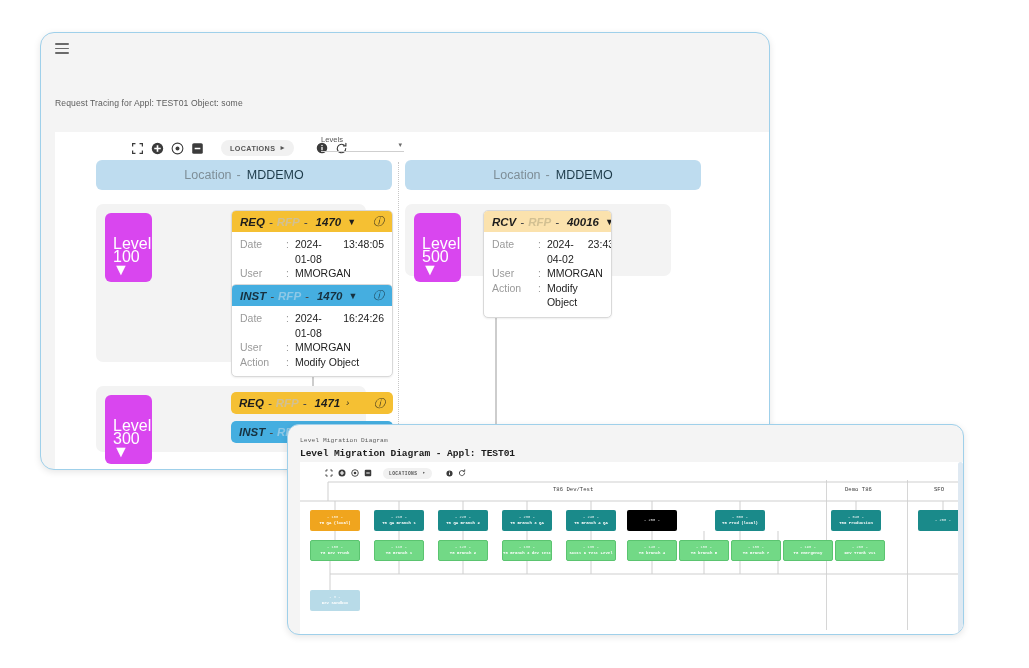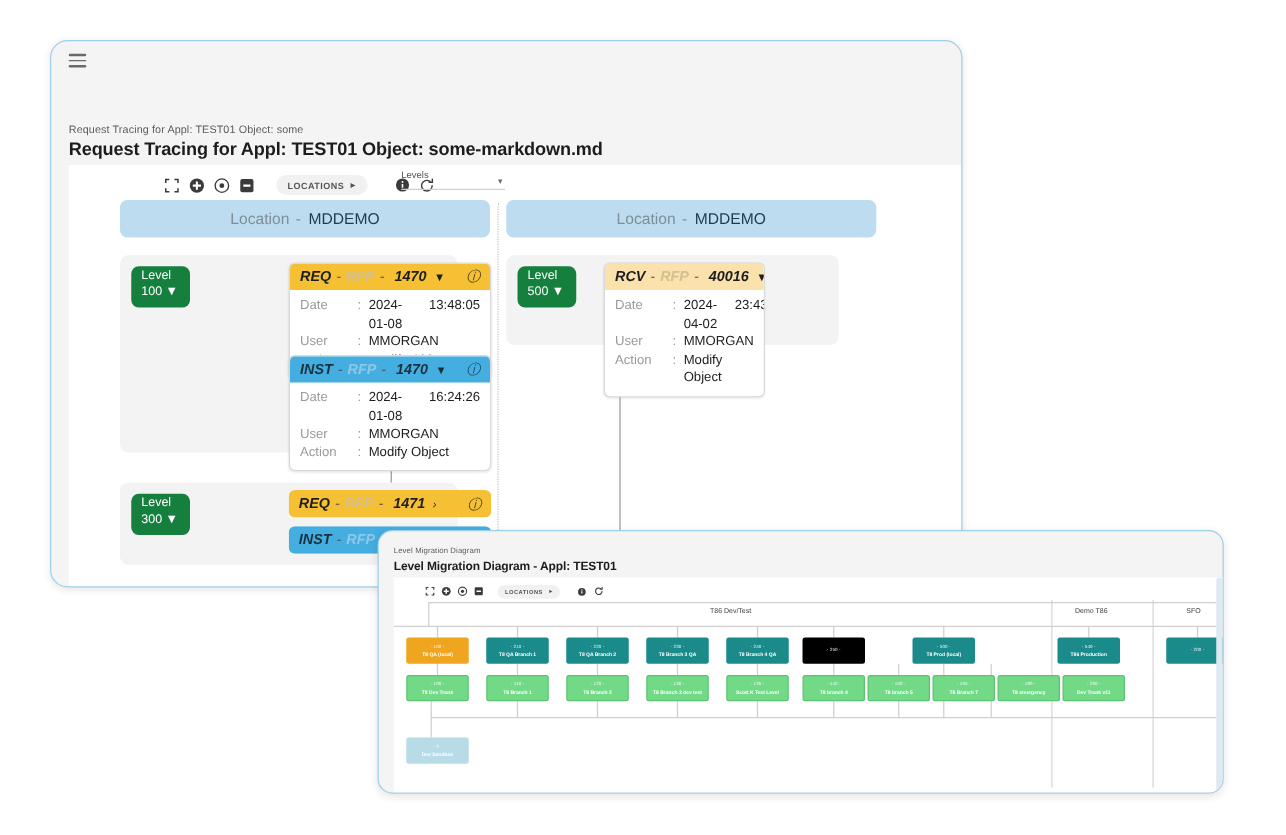--- a/index.html
+++ b/index.html
@@ -14,21 +14,21 @@
   
   .window{
     position:absolute;
     background:#f4f4f4;
     border:1px solid #9fd0ea;
     border-radius:14px;
     box-shadow:0 2px 7px rgba(0,0,0,.10);
     overflow:hidden;
   }
   .win-tracing{left:40px;top:32px;width:728px;height:436px;}
-  .win-migration{left:302px;top:424px;width:675px;height:209px;border-radius:12px;}
+  .win-migration{left:287px;top:424px;width:675px;height:209px;border-radius:12px;font-family:Liberation Mono, monospace;}
 
   .hamburger{position:absolute;left:14px;top:10px;width:14px;height:10px;}
   .hamburger i{display:block;height:1.6px;background:#6a6a6a;margin-bottom:3px;border-radius:1px;}
 
   .crumb{
     position:absolute;font-size:8.5px;color:#5c5c5c;letter-spacing:.1px;
   }
   .wtitle{
     position:absolute;font-weight:bold;color:#1c1c1c;letter-spacing:-.1px;
   }
@@ -82,22 +82,22 @@
   .loc-head .val{font-weight:normal;color:#1d3b4a;}
 
   .divider{
     position:absolute;left:343px;top:30px;width:0;height:300px;
     border-left:1px dotted #c7c7c7;
   }
 
   
   .lvlgroup{position:absolute;background:#f3f3f3;border-radius:7px;}
   .lvlbadge{
-    position:absolute;width:47px;border-radius:6px;background:#15803d;
-    color:#fff;font-size:10px;line-height:13px;padding:1px 0 6px 8px;
+    position:absolute;width:47px;border-radius:6px;background:#d946ef;
+    color:#fff;font-size:16px;line-height:13px;padding:24px 0 6px 8px;
     box-sizing:border-box;
   }
   .lvlbadge .n{display:block;}
 
   
   .card{
     position:absolute;background:#fff;border:1px solid #d9d9d9;
     border-radius:5px;box-shadow:0 1px 2px rgba(0,0,0,.07);
     box-sizing:border-box;overflow:hidden;
   }
@@ -153,21 +153,20 @@
 
   <div class="window win-tracing">
 
     <div class="hamburger">
       <i></i>
         <i></i>
         <i></i>
     </div>
 
     <div class="crumb">Request Tracing for Appl: TEST01 Object: some</div>
-    <div class="wtitle">Request Tracing for Appl: TEST01 Object: some-markdown.md</div>
 
     <div class="canvas">
 
       <div class="toolbar tb-lg">
         <span class="tb-ico">
           <svg width="13" height="13" viewBox="0 0 16 16">
               <g fill="none" stroke="#3b3b3b" stroke-width="1.5">
                 <path d="M2 5.5V2h3.5M14 5.5V2h-3.5M2 10.5V14h3.5M14 10.5V14h-3.5"></path>
               </g>
             </svg>

